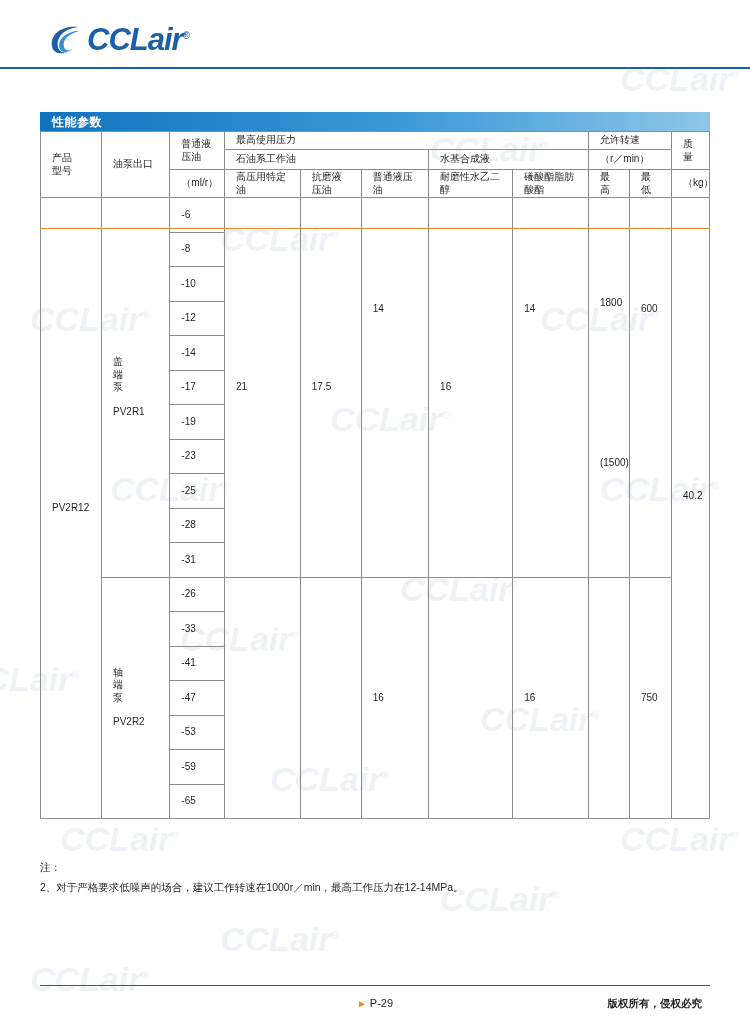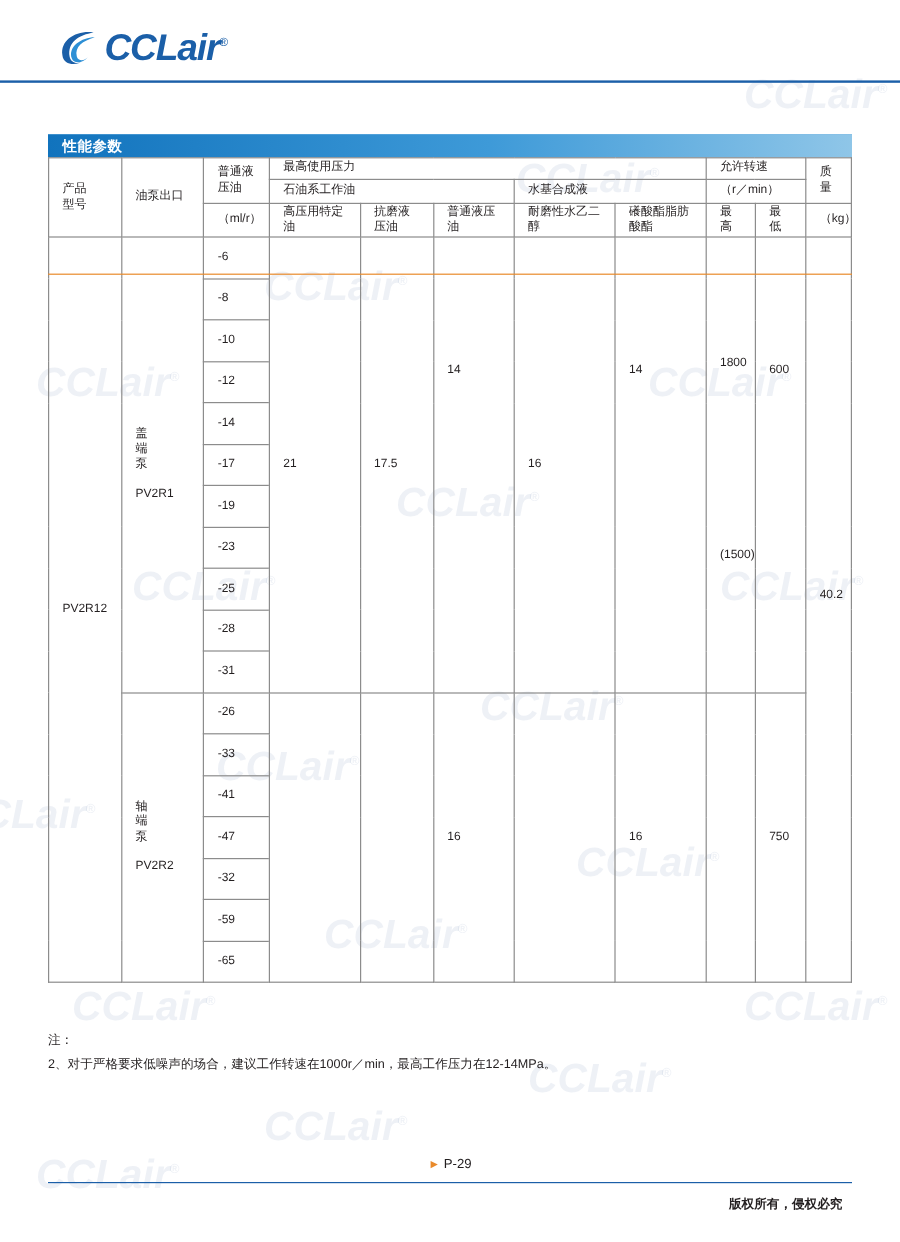--- a/index.html
+++ b/index.html
@@ -120,21 +120,21 @@
     font-size: 10.5px; line-height: 1.9; color: #231f20;
     z-index: 10;
   }
 
   
   .footer-rule {
     position: absolute; left: 40px; top: 985px; width: 670px; height: 1px;
     background: #1b5fa8; z-index: 10;
   }
   .footer-page {
-    position: absolute; left: 0; top: 964px; width: 750px;
+    position: absolute; left: 0; top: 997px; width: 750px;
     text-align: center; font-size: 11px; color: #231f20; z-index: 10;
   }
   .footer-tri {
     color: #e98a2b; font-size: 10px; margin-right: 3px;
   }
   .footer-right {
     position: absolute; right: 48px; top: 997px;
     font-size: 10.5px; font-weight: bold; color: #231f20; z-index: 10;
   }
 </style>
@@ -288,21 +288,21 @@
     <tr>
           <td class="displace-cell">-33</td>
         </tr>
     <tr>
           <td class="displace-cell">-41</td>
         </tr>
     <tr>
           <td class="displace-cell">-47</td>
         </tr>
     <tr>
-          <td class="displace-cell">-32</td>
+          <td class="displace-cell">-53</td>
         </tr>
     <tr>
           <td class="displace-cell">-59</td>
         </tr>
     <tr>
           <td class="displace-cell">-65</td>
         </tr>
   </tbody>
     </table>
 </div>

